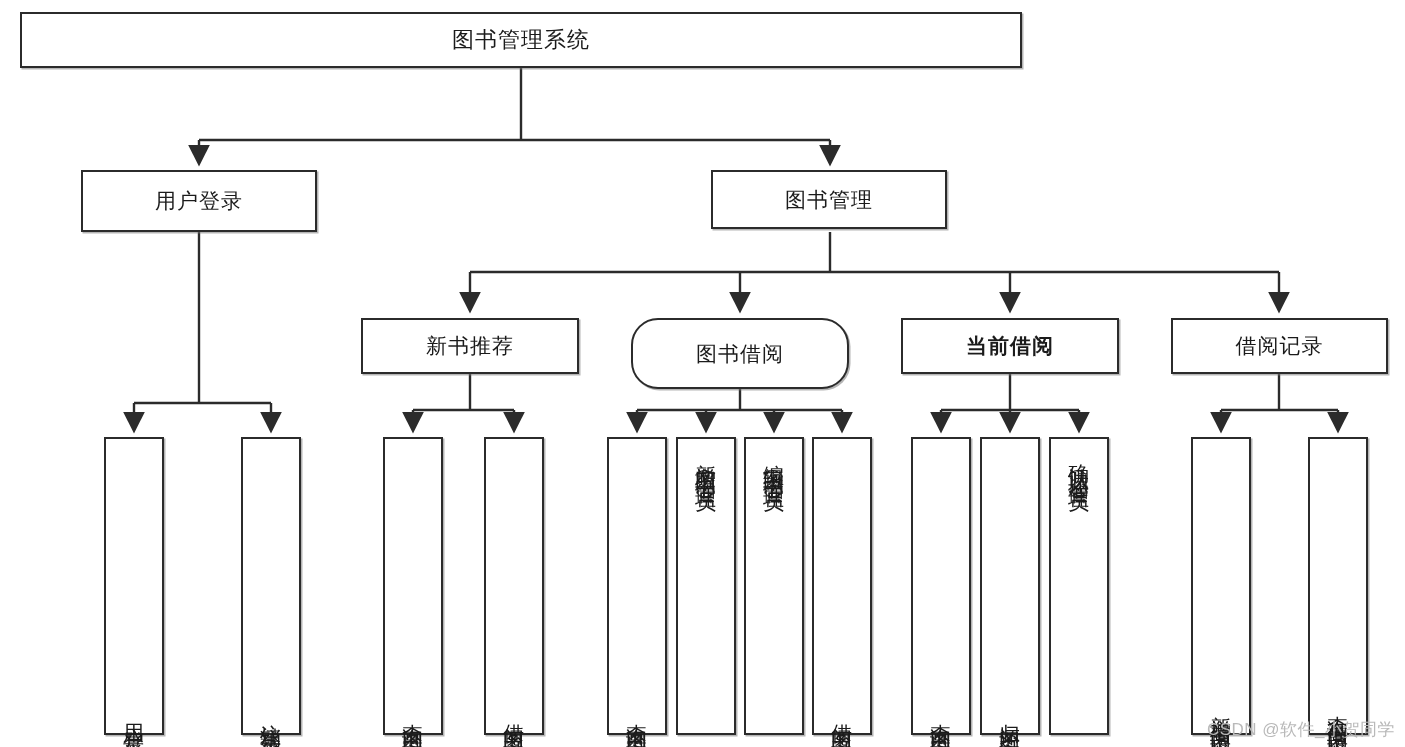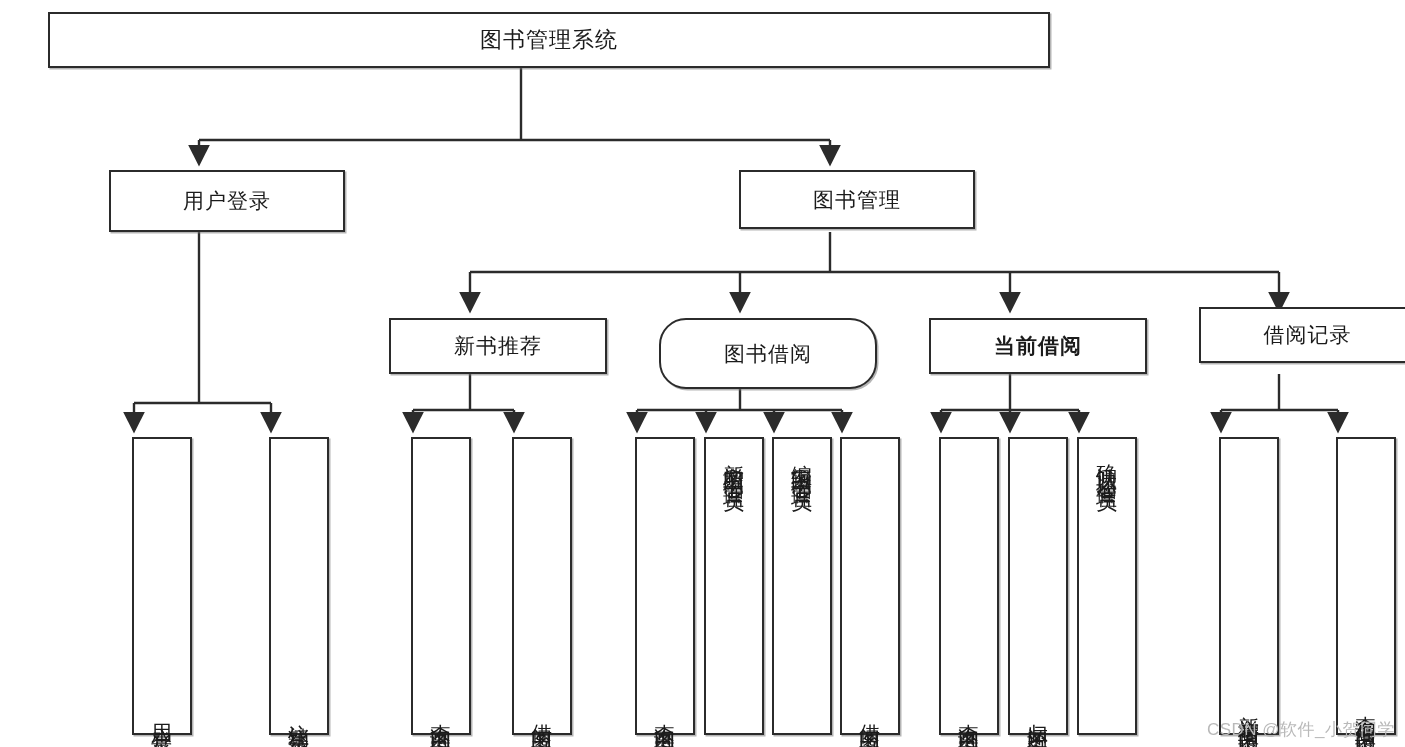--- a/index.html
+++ b/index.html
@@ -15,21 +15,20 @@
   svg#edges{position:absolute;left:0;top:0;width:1405px;height:747px;pointer-events:none;}
   .node{
     position:absolute;
     box-sizing:border-box;
     background:#ffffff;
     border:2px solid #2b2b2b;
     box-shadow:1.5px 1.5px 0 rgba(120,120,120,.55);
     display:flex;
     align-items:center;
     justify-content:center;
-    margin-left:28px;
   }
   .node .label{
     color:#1b1b1b;
     font-size:21px;
     line-height:1.1;
     letter-spacing:1px;
     white-space:nowrap;
   }
   .node.root .label{font-size:22px;}
   
@@ -130,21 +129,21 @@
 
   <div class="node" style="left:361px;top:318px;width:218px;height:56px;">
     <span class="label">新书推荐</span>
   </div>
   <div class="node" style="left:631px;top:318px;width:218px;height:71px;border-radius:27px;">
     <span class="label">图书借阅</span>
   </div>
   <div class="node" style="left:901px;top:318px;width:218px;height:56px;font-weight:bold;">
     <span class="label">当前借阅</span>
   </div>
-  <div class="node" style="left:1171px;top:307px;width:217px;height:56px;">
+  <div class="node" style="left:1171px;top:318px;width:217px;height:56px;">
     <span class="label">借阅记录</span>
   </div>
 
   <div class="node vert" style="left:104px;top:437px;width:60px;height:298px;">
     <span class="label">用户登录</span>
   </div>
   <div class="node vert" style="left:241px;top:437px;width:60px;height:298px;">
     <span class="label">注销登录</span>
   </div>
 

